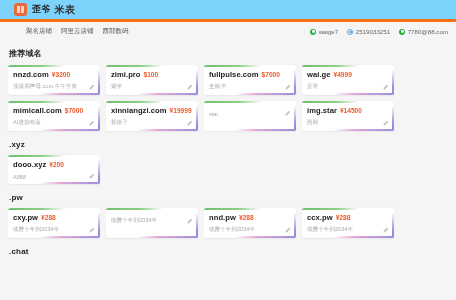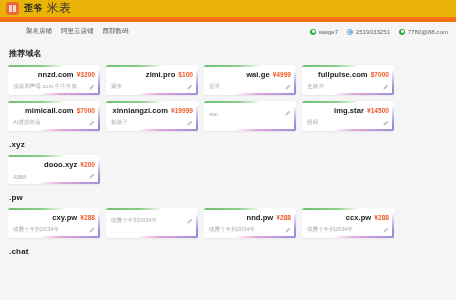--- a/index.html
+++ b/index.html
@@ -14,25 +14,25 @@
     font-family: "Liberation Sans", sans-serif;
     background: #f5f5f5;
     color: #333;
     font-size: 7px;
     -webkit-font-smoothing: antialiased;
   }
 
   
   .topbar {
     height: 22px;
-    background: #eab308;
-    display: flex;
-    align-items: center;
-    padding: 0 6px;
-    border-bottom: 5px solid #f97316;
+    background: #7dd3fc;
+    display: flex;
+    align-items: center;
+    padding: 0 14px;
+    border-bottom: 3px solid #f97316;
   }
   .logo-mark {
     width: 13px;
     height: 13px;
     border-radius: 3px;
     background: #ea6a3c;
     position: relative;
     flex: 0 0 auto;
     margin-right: 5px;
   }
@@ -49,22 +49,22 @@
   .logo-mark::before { left: 3px; }
   .logo-mark::after  { left: 7px; }
 
   .logo-text {
     font-size: 9px;
     font-weight: bold;
     color: #222;
     letter-spacing: 0.3px;
   }
   .logo-sub {
-    font-size: 12px;
-    font-weight: normal;
+    font-size: 10px;
+    font-weight: bold;
     color: #333;
     margin-left: 4px;
     letter-spacing: 0.3px;
   }
 
   
   .navstrip {
     height: 19px;
     background: #f5f5f5;
     display: flex;
@@ -168,21 +168,21 @@
     top: 14%;
     right: 0;
     width: 1.6px;
     height: 86%;
     background: linear-gradient(180deg, rgba(155,143,224,0) 0%, #9b8fe0 70%, #8f86dd 100%);
   }
 
   .card-top {
     display: flex;
     align-items: baseline;
-    justify-content: flex-end;
+    justify-content: flex-start;
     gap: 3px;
   }
   .card-domain {
     font-size: 7.6px;
     font-weight: bold;
     color: #1c1c1c;
     white-space: nowrap;
     letter-spacing: 0.05px;
   }
   .card-price {
@@ -279,41 +279,41 @@
             <svg viewBox="0 0 16 16">
                 <path d="M11.5 1.8l2.7 2.7-7.6 7.6-3.4.7.7-3.4z" fill="#8a8a8a"></path>
               </svg>
           </span>
         </div>
       </div>
 
       <div class="card">
         <span class="card-rail"></span>
         <div class="card-top">
+          <span class="card-domain">fullpulse.com</span>
+          <span class="card-price">$7000</span>
+        </div>
+        <div class="card-bottom">
+          <span class="card-desc">全脉冲</span>
+          <span class="pencil-icon">
+            <svg viewBox="0 0 16 16">
+                <path d="M11.5 1.8l2.7 2.7-7.6 7.6-3.4.7.7-3.4z" fill="#8a8a8a"></path>
+              </svg>
+          </span>
+        </div>
+      </div>
+
+      <div class="card">
+        <span class="card-rail"></span>
+        <div class="card-top">
           <span class="card-domain">wai.ge</span>
           <span class="card-price">¥4999</span>
         </div>
         <div class="card-bottom">
           <span class="card-desc">歪哥</span>
-          <span class="pencil-icon">
-            <svg viewBox="0 0 16 16">
-                <path d="M11.5 1.8l2.7 2.7-7.6 7.6-3.4.7.7-3.4z" fill="#8a8a8a"></path>
-              </svg>
-          </span>
-        </div>
-      </div>
-
-      <div class="card">
-        <span class="card-rail"></span>
-        <div class="card-top">
-          <span class="card-domain">fullpulse.com</span>
-          <span class="card-price">$7000</span>
-        </div>
-        <div class="card-bottom">
-          <span class="card-desc">全脉冲</span>
           <span class="pencil-icon">
             <svg viewBox="0 0 16 16">
                 <path d="M11.5 1.8l2.7 2.7-7.6 7.6-3.4.7.7-3.4z" fill="#8a8a8a"></path>
               </svg>
           </span>
         </div>
       </div>
 
       <div class="card">
         <span class="card-rail"></span>

